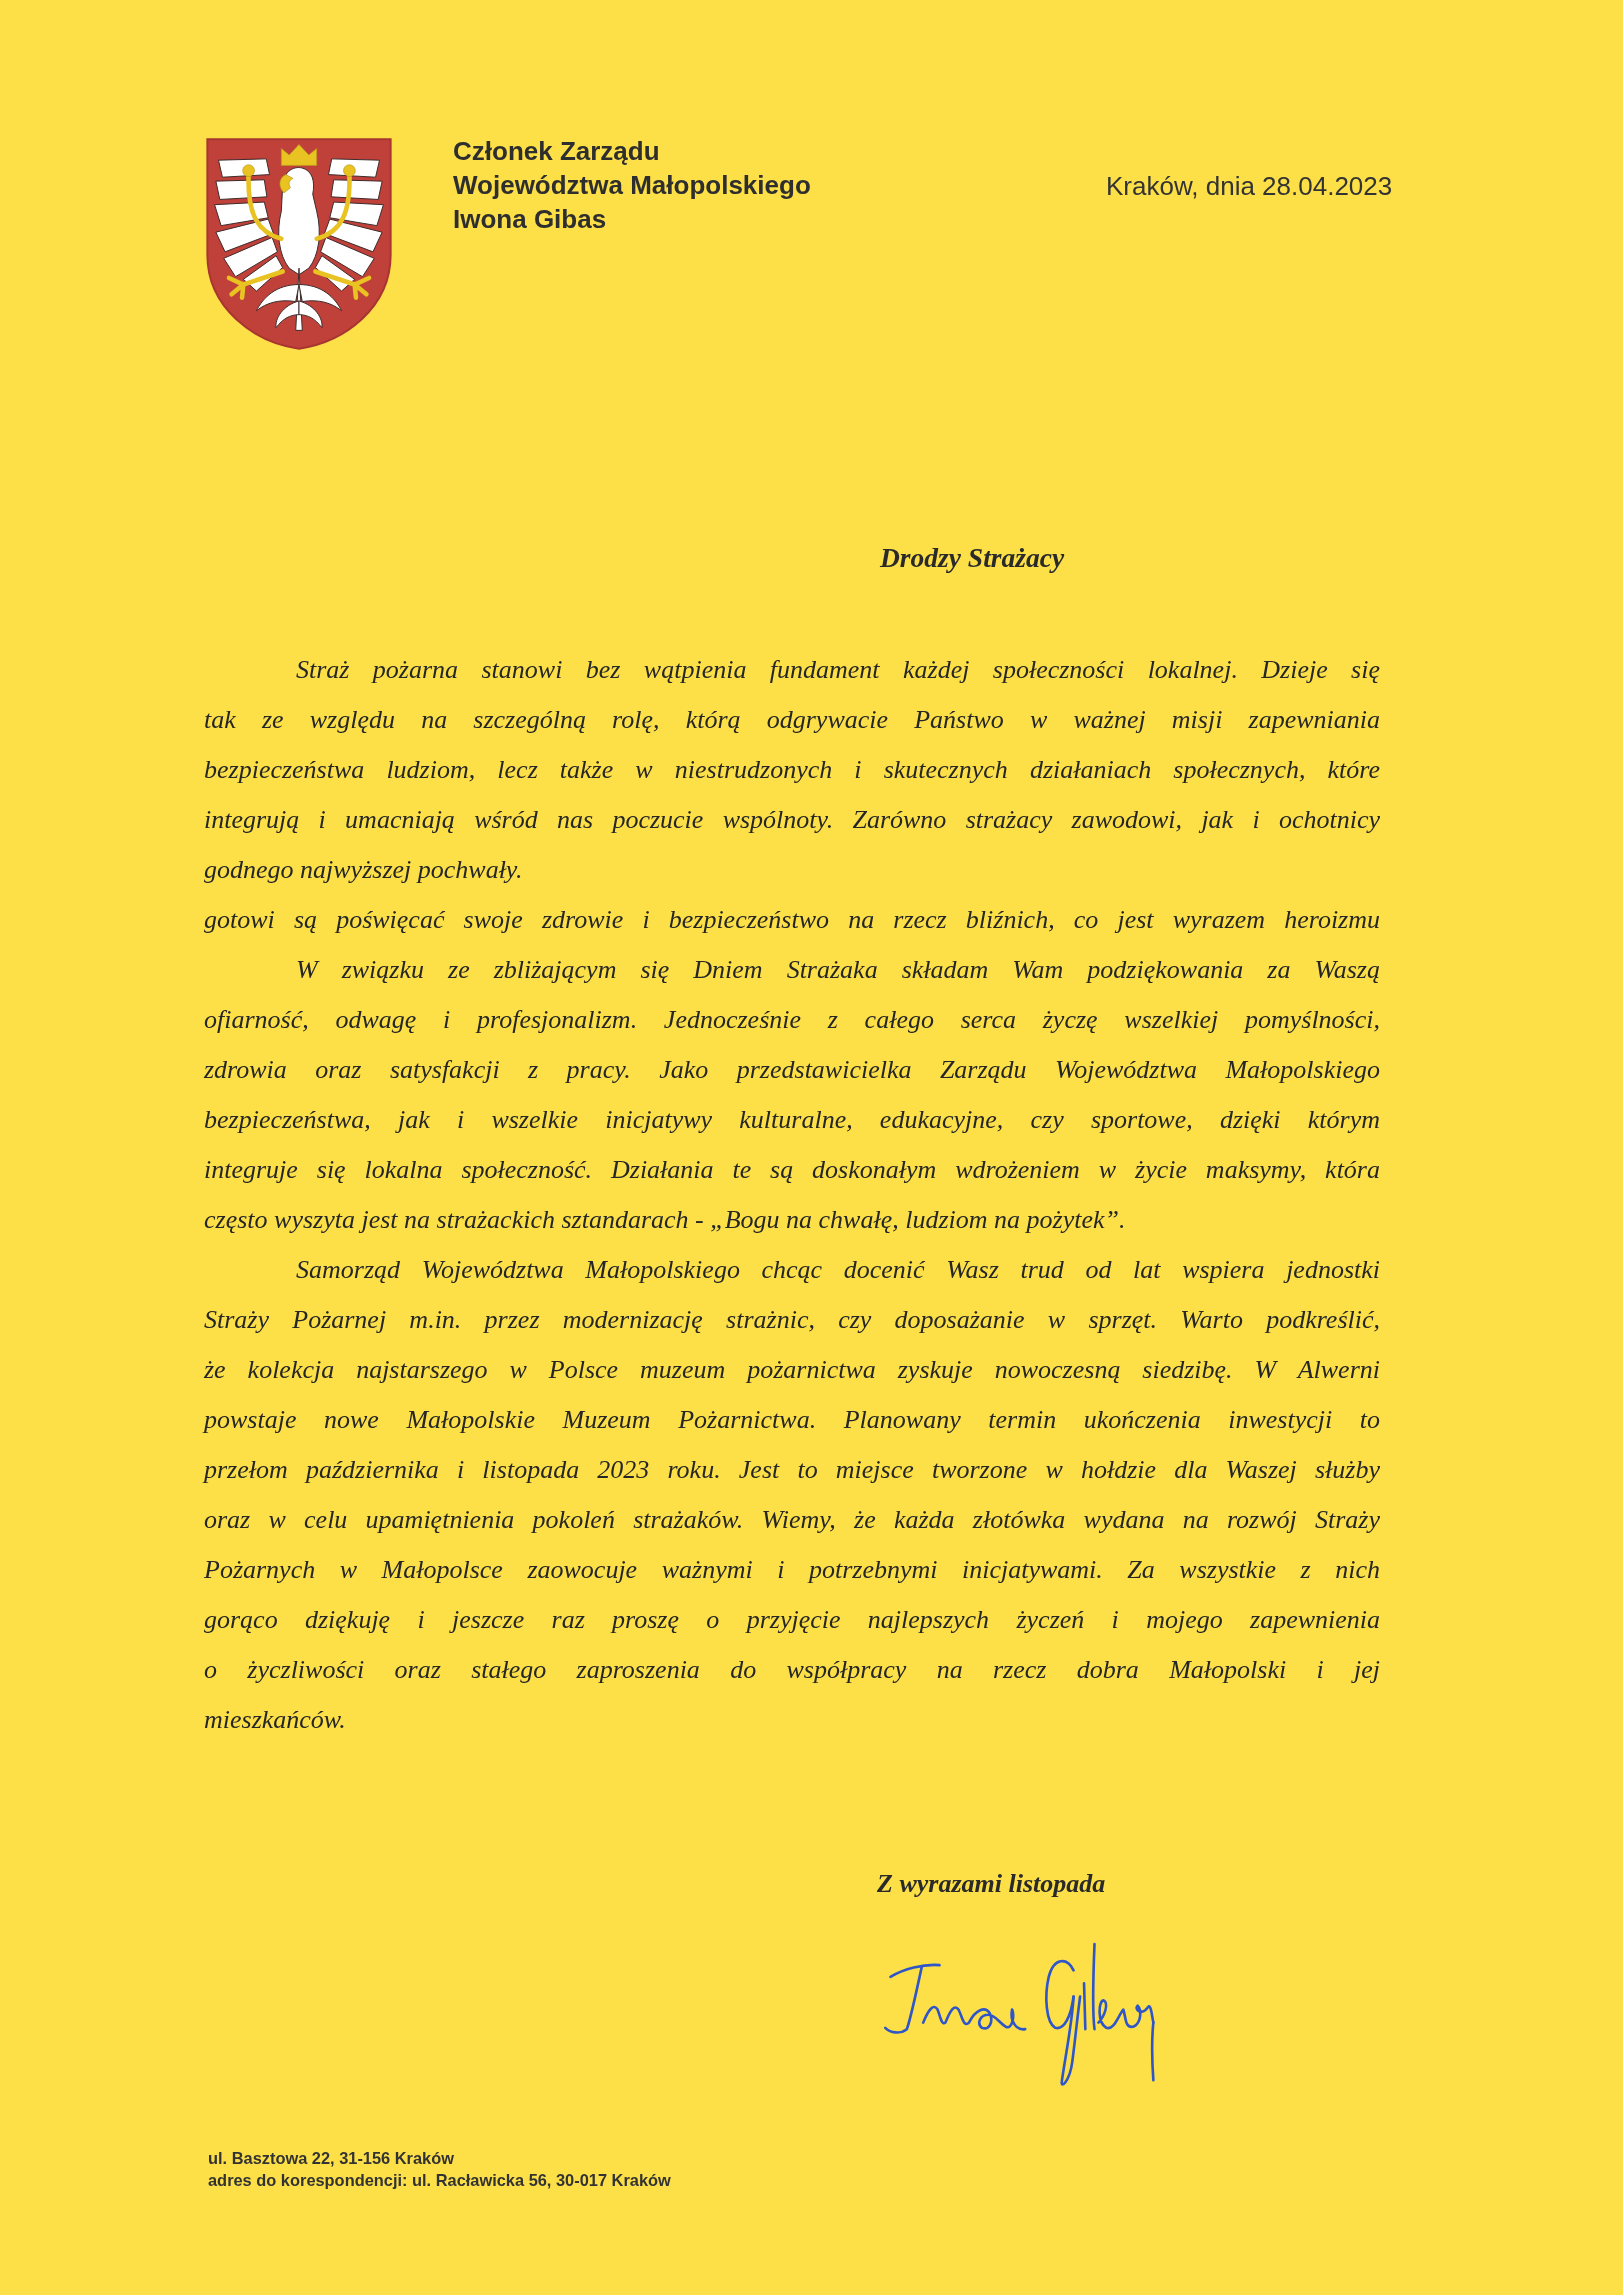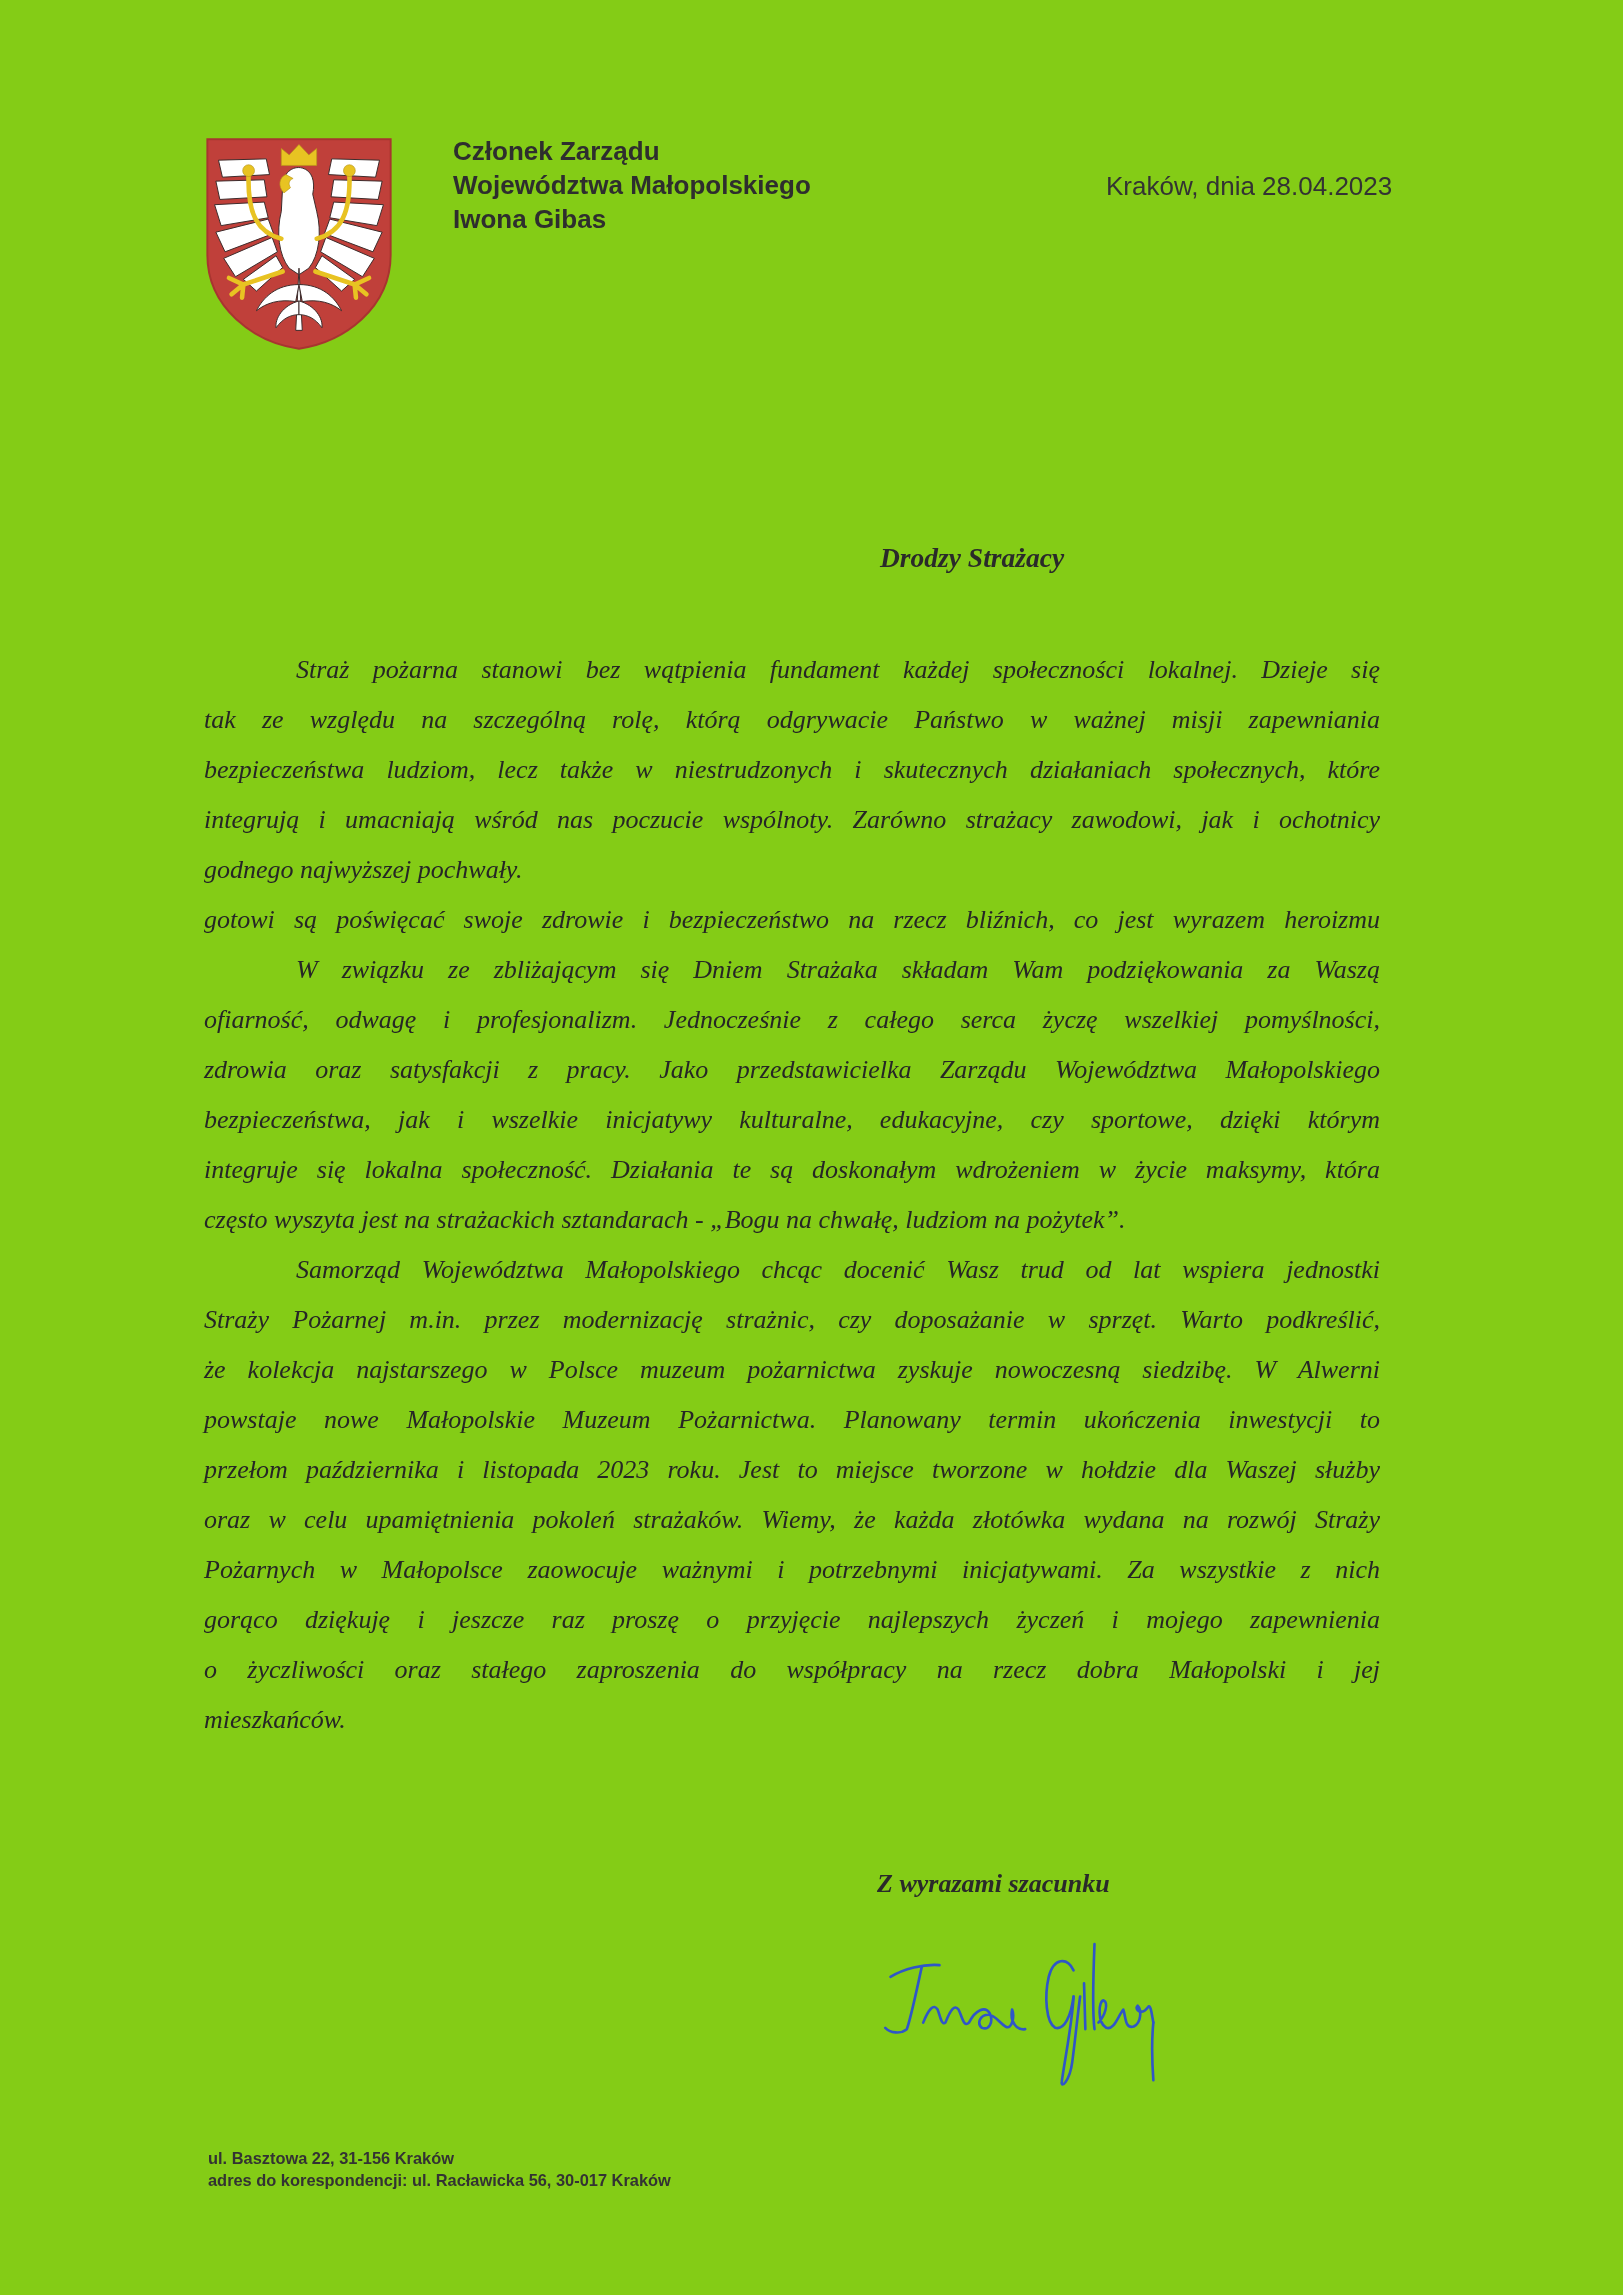--- a/index.html
+++ b/index.html
@@ -1,17 +1,17 @@
 <!DOCTYPE html>
 <html style="font-size:10.5px"><head>
 <meta charset="utf-8">
 <style>
   html, body { margin: 0; padding: 0; background: #ffffff; }
   body { width: 1623px; height: 2295px; position: relative; overflow: hidden; }
-  .page { position: absolute; left: 0; top: 0; width: 1623px; height: 2295px; background: #84cc16; }
+  .page { position: absolute; left: 0; top: 0; width: 1623px; height: 2295px; background: #fde047; }
 
   .crest { position: absolute; left: 204px; top: 134px; width: 190px; height: 216px; }
 
   .header-org { position: absolute; left: 453px; top: 134px; font-family: "Liberation Sans", sans-serif; font-weight: bold; font-size: 26px; line-height: 34px; color: #2e2e2e; }
   .header-org div { white-space: nowrap; }
 
   .date-line { position: absolute; left: 1106px; top: 171px; font-family: "Liberation Sans", sans-serif; font-size: 26px; color: #333333; white-space: nowrap; }
 
   .salutation { position: absolute; left: 880px; top: 542px; font-family: "Liberation Serif", serif; font-style: italic; font-weight: bold; font-size: 27.5px; color: #2a2a2a; white-space: nowrap; }
 
@@ -109,21 +109,21 @@
       <div class="line">powstaje nowe Małopolskie Muzeum Pożarnictwa. Planowany termin ukończenia inwestycji to</div>
       <div class="line">przełom października i listopada 2023 roku. Jest to miejsce tworzone w hołdzie dla Waszej służby</div>
       <div class="line">oraz w celu upamiętnienia pokoleń strażaków. Wiemy, że każda złotówka wydana na rozwój Straży</div>
       <div class="line">Pożarnych w Małopolsce zaowocuje ważnymi i potrzebnymi inicjatywami. Za wszystkie z nich</div>
       <div class="line">gorąco dziękuję i jeszcze raz proszę o przyjęcie najlepszych życzeń i mojego zapewnienia</div>
       <div class="line">o życzliwości oraz stałego zaproszenia do współpracy na rzecz dobra Małopolski i jej</div>
       <div class="line last">mieszkańców.</div>
     </div>
   </div>
 
-  <div class="closing">Z wyrazami szacunku</div>
+  <div class="closing">Z wyrazami listopada</div>
 
   <svg class="signature" viewBox="0 0 560 260">
     <g fill="none" stroke="#2f56c8" stroke-width="4" stroke-linecap="round" stroke-linejoin="round">
 
       <path d="M20 90 C40 78 70 70 95 72"></path>
       <path d="M68 74 C60 110 52 150 45 170 C35 178 20 176 12 168"></path>
 
       <path d="M70 160 C78 140 86 130 92 140 C96 150 98 165 104 160 C112 140 118 132 124 140 C130 152 132 168 140 160 C150 140 165 134 172 146 C178 160 170 172 160 168 C152 162 156 148 170 148 C180 148 186 160 196 166 C206 172 210 150 206 140 C202 160 214 172 226 170"></path>
 
       <path d="M300 80 C290 60 270 60 262 90 C255 120 258 160 272 168 C286 172 296 150 300 120"></path>

